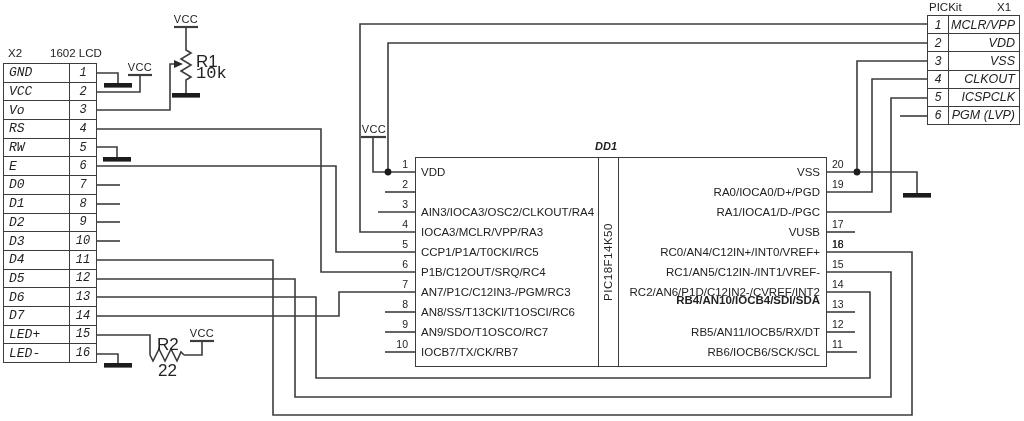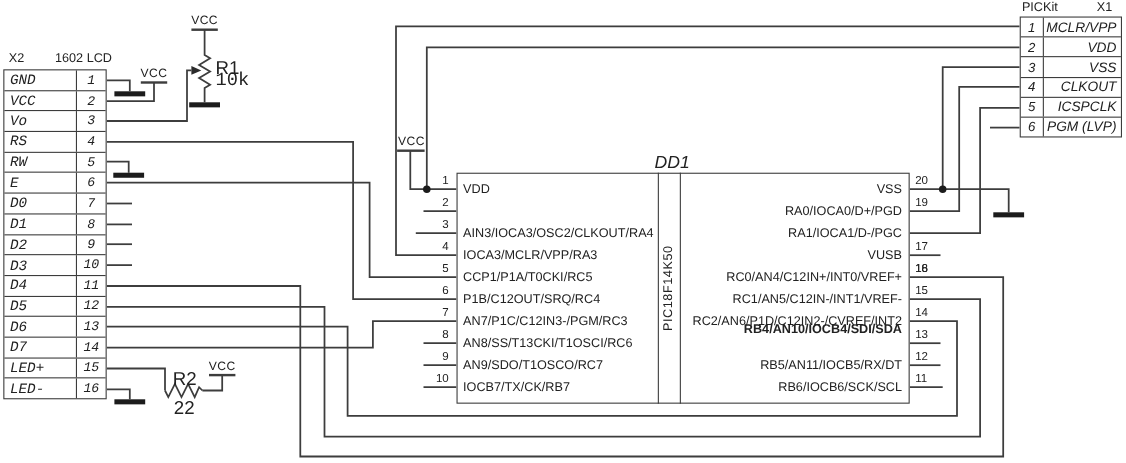--- a/index.html
+++ b/index.html
@@ -26,21 +26,21 @@
   
   .hdr{font-size:11.5px;color:#222;}
 
   
   .mcubox{position:absolute;left:415px;top:157px;width:412px;height:210px;border:1.6px solid #3c3c3c;box-sizing:border-box;background:#fff;}
   .mcu-colline{position:absolute;top:157px;height:210px;width:0;border-left:1.5px solid #3c3c3c;}
   .mcu-lpin{position:absolute;left:421px;height:14px;line-height:14px;font-size:11.5px;white-space:nowrap;}
   .mcu-rpin{position:absolute;right:204px;height:14px;line-height:14px;font-size:11.5px;white-space:nowrap;}
   .mcu-lnum{position:absolute;right:616px;height:12px;line-height:12px;font-size:10.5px;white-space:nowrap;}
   .mcu-rnum{position:absolute;left:832px;height:12px;line-height:12px;font-size:10.5px;white-space:nowrap;}
-  .dd1{font-style:italic;font-size:16px;}
+  .dd1{font-style:italic;font-size:11px;font-weight:bold;}
   .part-vert{position:absolute;left:608px;top:262px;transform:translate(-50%,-50%) rotate(-90deg);font-size:11.5px;letter-spacing:.5px;white-space:nowrap;}
 
   .vcc-lbl{font-size:11px;letter-spacing:.4px;transform:translateX(-50%);}
   .res-lbl{font-size:17px;text-align:right;}
 </style>
 </head>
 <body>
 
 <div class="stage">
 

